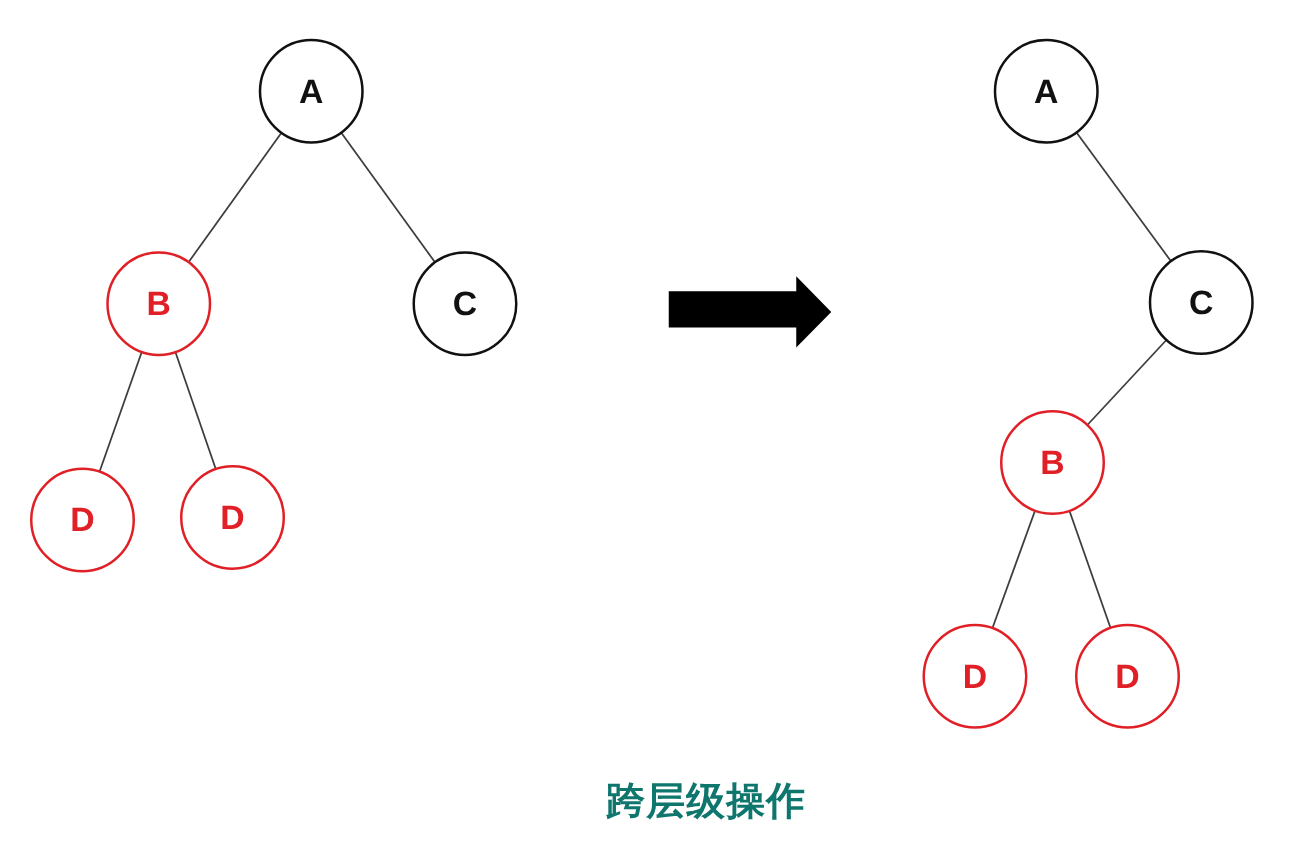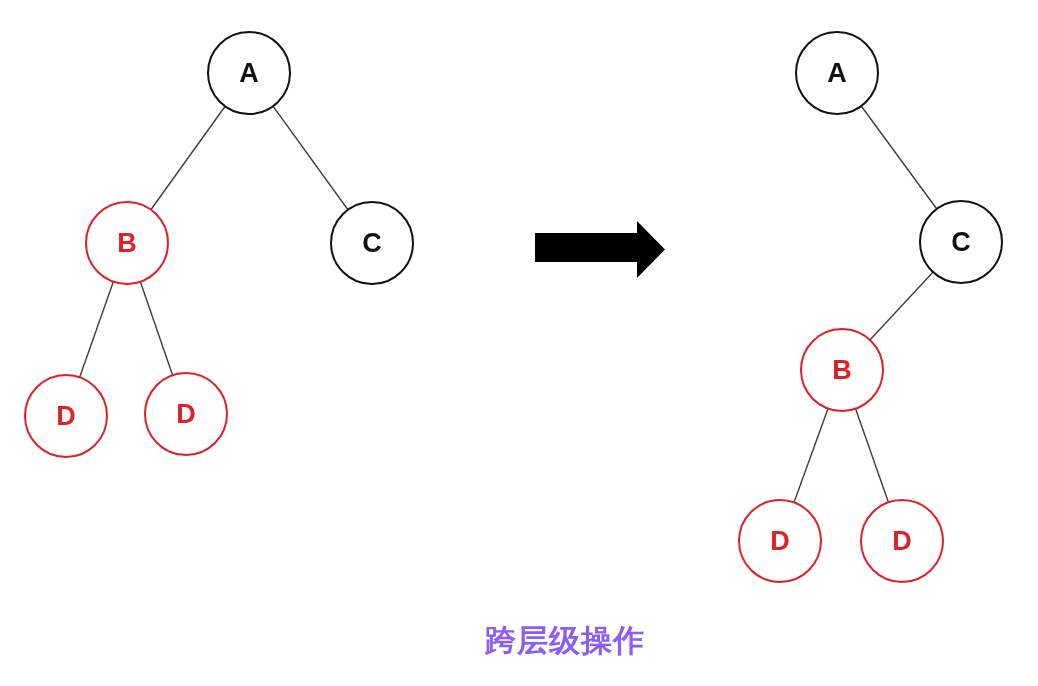--- a/index.html
+++ b/index.html
@@ -37,21 +37,21 @@
     user-select: none;
   }
   .caption {
     position: absolute;
     left: 415px;
     top: 620px;
     width: 300px;
     text-align: center;
     font-size: 31px;
     font-weight: 600;
-    color: #8b5cf6;
+    color: #0f766e;
     letter-spacing: 1px;
   }
 </style>
 </head>
 <body>
 
 <div class="stage">
   <svg id="edges-svg" xmlns="http://www.w3.org/2000/svg">
       <line x1="249" y1="73" x2="127" y2="243" stroke="#3d3d3d" stroke-width="1.4"></line>
       <line x1="249" y1="73" x2="372" y2="243" stroke="#3d3d3d" stroke-width="1.4"></line>

